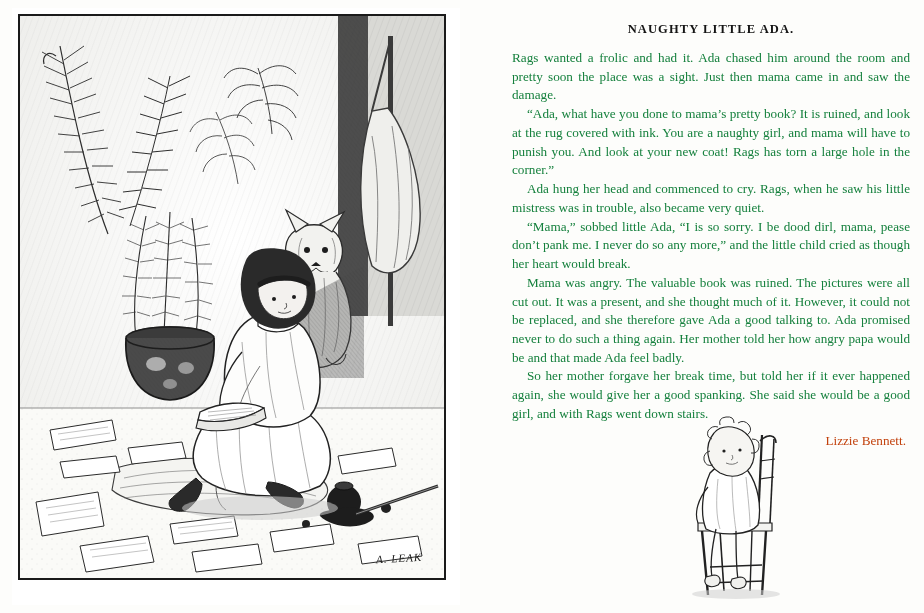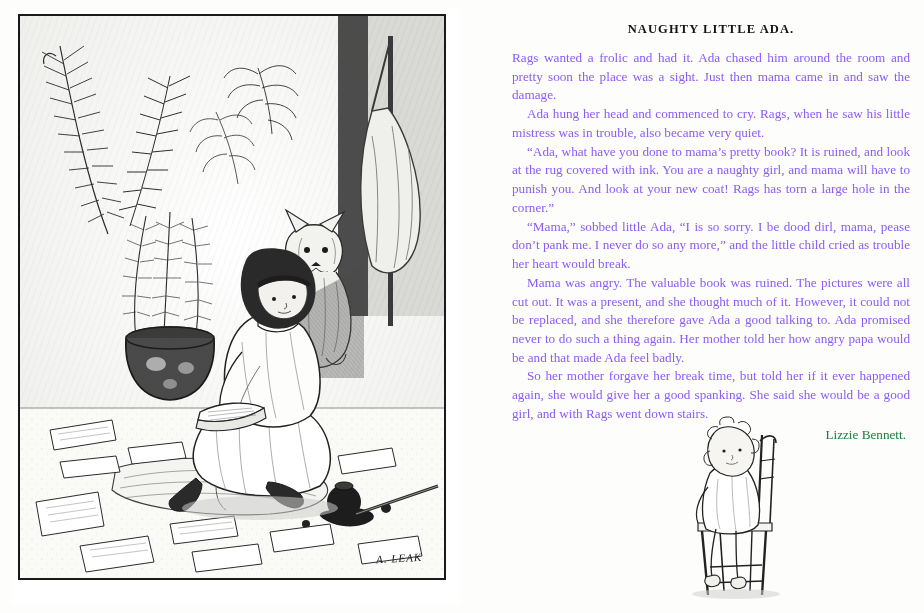--- a/index.html
+++ b/index.html
@@ -74,32 +74,32 @@
     margin: 12px 0 12px 0;
     font-family: "Liberation Serif", serif;
     color: #151515;
   }
   .body-text p {
     margin: 0;
     font-size: 13.2px;
     line-height: 1.42;
     text-align: justify;
     text-justify: inter-word;
-    color: #8b5cf6;
+    color: #15803d;
     hyphens: manual;
   }
   .body-text p.indent {
     text-indent: 15px;
   }
   .signature {
-    margin-top: 3px;
+    margin-top: 9px;
     text-align: right;
     font-size: 13.2px;
     padding-right: 4px;
-    color: #15803d;
+    color: #c2410c;
   }
 
   
   .vignette {
     position: absolute;
     left: 640px;
     top: 395px;
     width: 180px;
     height: 205px;
   }
@@ -314,23 +314,23 @@
         </svg>
       </div>
       <div class="artist-sig">A. LEAK</div>
     </div>
   </div>
 
   <div class="textcol">
     <h1 class="running-head">NAUGHTY LITTLE ADA.</h1>
     <div class="body-text">
       <p>Rags wanted a frolic and had it.  Ada chased him around the room and pretty soon the place was a sight.  Just then mama came in and saw the damage.</p>
+      <p class="indent">“Ada, what have you done to mama’s pretty book?  It is ruined, and look at the rug covered with ink.  You are a naughty girl, and mama will have to punish you.  And look at your new coat!  Rags has torn a large hole in the corner.”</p>
       <p class="indent">Ada hung her head and commenced to cry.  Rags, when he saw his little mistress was in trouble, also became very quiet.</p>
-      <p class="indent">“Ada, what have you done to mama’s pretty book?  It is ruined, and look at the rug covered with ink.  You are a naughty girl, and mama will have to punish you.  And look at your new coat!  Rags has torn a large hole in the corner.”</p>
-      <p class="indent">“Mama,” sobbed little Ada, “I is so sorry.  I be dood dirl, mama, pease don’t pank me.  I never do so any more,” and the little child cried as trouble her heart would break.</p>
+      <p class="indent">“Mama,” sobbed little Ada, “I is so sorry.  I be dood dirl, mama, pease don’t pank me.  I never do so any more,” and the little child cried as though her heart would break.</p>
       <p class="indent">Mama was angry.  The valuable book was ruined.  The pictures were all cut out.  It was a present, and she thought much of it.  However, it could not be replaced, and she therefore gave Ada a good talking to.  Ada promised never to do such a thing again.  Her mother told her how angry papa would be and that made Ada feel badly.</p>
       <p class="indent">So her mother forgave her break time, but told her if it ever happened again, she would give her a good spanking.  She said she would be a good girl, and with Rags went down stairs.</p>
     </div>
     <div class="signature">Lizzie Bennett.</div>
   </div>
 
   <div class="vignette">
     <svg width="180" height="205" viewBox="0 0 180 205" xmlns="http://www.w3.org/2000/svg">
       <defs>
         <pattern id="vhatch" width="4" height="4" patternUnits="userSpaceOnUse" patternTransform="rotate(40)">

